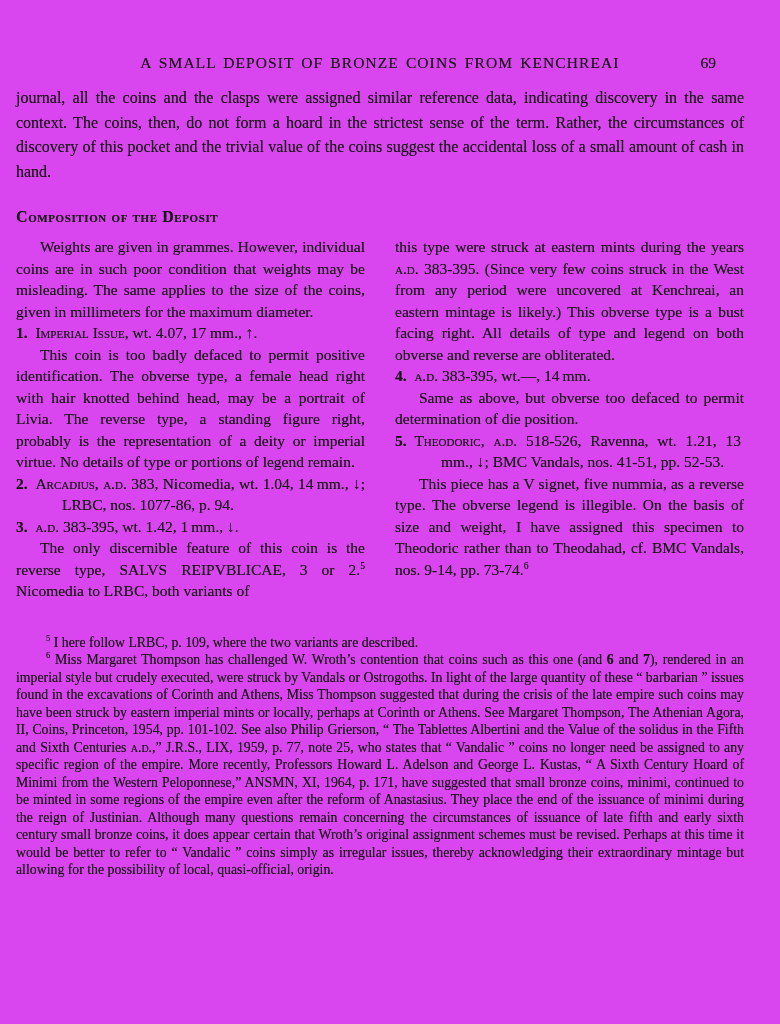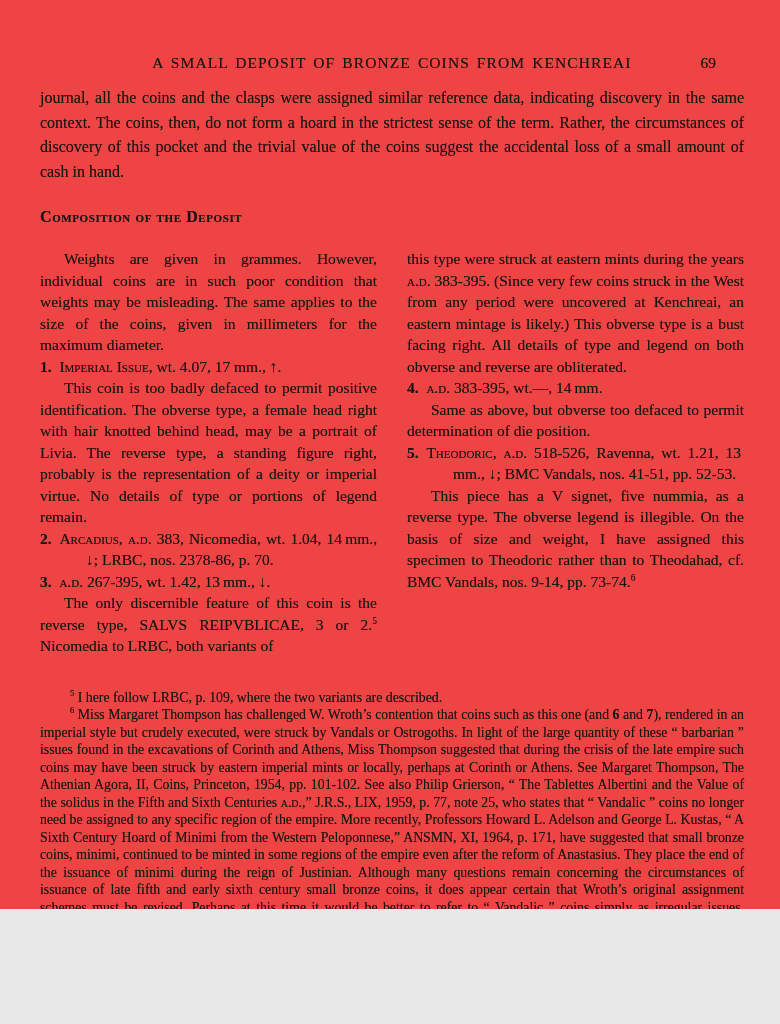--- a/index.html
+++ b/index.html
@@ -3,27 +3,27 @@
 <meta charset="utf-8">
 <style>
   html, body {
     margin: 0;
     padding: 0;
     background: #e8e8e8;
   }
   .page {
     position: relative;
     width: 780px;
-    height: 909px;
+    height: 1024px;
     margin: 0 auto;
-    background: #ef4444;
+    background: #d946ef;
     color: #181614;
     font-family: "Liberation Serif", "DejaVu Serif", serif;
     box-sizing: border-box;
-    padding: 54px 36px 0 40px;
+    padding: 54px 36px 0 16px;
     overflow: hidden;
     text-shadow: 0 0 0.5px rgba(20,18,16,0.55);
   }
   .running-head {
     position: relative;
     text-align: center;
     font-size: 15.5px;
     letter-spacing: 1.1px;
     word-spacing: 2px;
     margin-bottom: 14px;
@@ -49,21 +49,20 @@
   }
   .columns {
     display: flex;
     gap: 30px;
   }
   .col {
     flex: 1 1 0;
     font-size: 15.5px;
     line-height: 21.5px;
     text-align: justify;
-    margin-top: 12px;
   }
   .col p { margin: 0; }
   .para-indent { text-indent: 24px; }
   .para { margin-bottom: 2px; }
   .coin-item {
     padding-left: 46px;
     text-indent: -46px;
     margin: 7px 0 6px 0;
   }
   .run-i { }
@@ -98,22 +97,22 @@
   <p class="intro">journal, all the coins and the clasps were assigned similar reference data, indicating discovery in the same context. The coins, then, do not form a hoard in the strictest sense of the term. Rather, the circumstances of discovery of this pocket and the trivial value of the coins suggest the accidental loss of a small amount of cash in hand.</p>
 
   <h3 class="section-heading">Composition of the Deposit</h3>
 
   <div class="columns">
 
     <div class="col">
       <p class="para para-indent"><span>Weights are given in grammes. However, individual coins are in such poor condition that weights may be misleading. The same applies to the size of the coins, given in millimeters for the maximum diameter.</span></p>
       <p class="coin-item"><span class="run-b">1.</span><span> </span><span class="run-sc">Imperial Issue</span><span>, wt. 4.07, 17 mm., ↑.</span></p>
       <p class="para para-indent"><span>This coin is too badly defaced to permit positive identification. The obverse type, a female head right with hair knotted behind head, may be a portrait of Livia. The reverse type, a standing figure right, probably is the representation of a deity or imperial virtue. No details of type or portions of legend remain.</span></p>
-      <p class="coin-item"><span class="run-b">2.</span><span> </span><span class="run-sc">Arcadius</span><span>, </span><span class="run-sc">a.d.</span><span> 383, Nicomedia, wt. 1.04, 14 mm., ↓; </span><span class="run-i">LRBC</span><span>, nos. 2378-86, p. 70.</span></p>
-      <p class="coin-item"><span class="run-b">3.</span><span> </span><span class="run-sc">a.d.</span><span> 267-395, wt. 1.42, 13 mm., ↓.</span></p>
+      <p class="coin-item"><span class="run-b">2.</span><span> </span><span class="run-sc">Arcadius</span><span>, </span><span class="run-sc">a.d.</span><span> 383, Nicomedia, wt. 1.04, 14 mm., ↓; </span><span class="run-i">LRBC</span><span>, nos. 1077-86, p. 94.</span></p>
+      <p class="coin-item"><span class="run-b">3.</span><span> </span><span class="run-sc">a.d.</span><span> 383-395, wt. 1.42, 1 mm., ↓.</span></p>
       <p class="para para-indent"><span>The only discernible feature of this coin is the reverse type, SALVS REIPVBLICAE, 3 or 2.</span><sup>5</sup><span> Nicomedia to </span><span class="run-i">LRBC</span><span>, both variants of</span></p>
     </div>
 
     <div class="col">
       <p class="para"><span>this type were struck at eastern mints during the years </span><span class="run-sc">a.d.</span><span> 383-395. (Since very few coins struck in the West from any period were uncovered at Kenchreai, an eastern mintage is likely.) This obverse type is a bust facing right. All details of type and legend on both obverse and reverse are obliterated.</span></p>
       <p class="coin-item"><span class="run-b">4.</span><span> </span><span class="run-sc">a.d.</span><span> 383-395, wt.—, 14 mm.</span></p>
       <p class="para para-indent"><span>Same as above, but obverse too defaced to permit determination of die position.</span></p>
       <p class="coin-item"><span class="run-b">5.</span><span> </span><span class="run-sc">Theodoric</span><span>, </span><span class="run-sc">a.d.</span><span> 518-526, Ravenna, wt. 1.21, 13 mm., ↓; </span><span class="run-i">BMC Vandals</span><span>, nos. 41-51, pp. 52-53.</span></p>
       <p class="para para-indent"><span>This piece has a V signet, five </span><span class="run-i">nummia</span><span>, as a reverse type. The obverse legend is illegible. On the basis of size and weight, I have assigned this specimen to Theodoric rather than to Theodahad, cf. </span><span class="run-i">BMC Vandals</span><span>, nos. 9-14, pp. 73-74.</span><sup>6</sup></p>
     </div>

